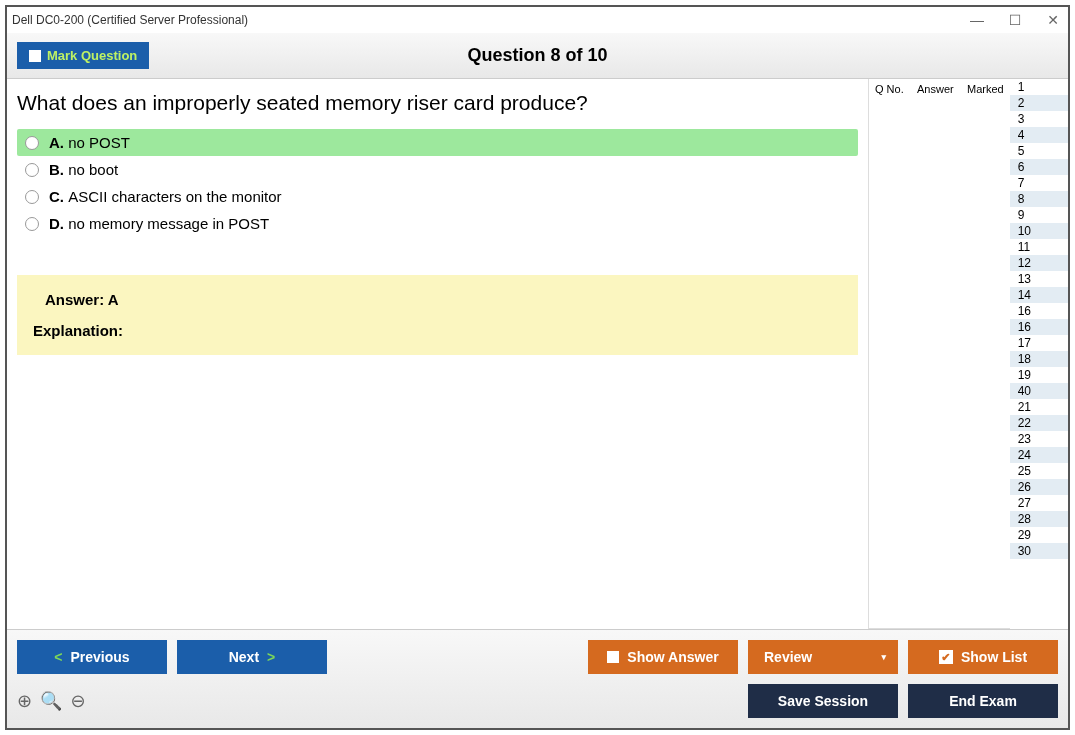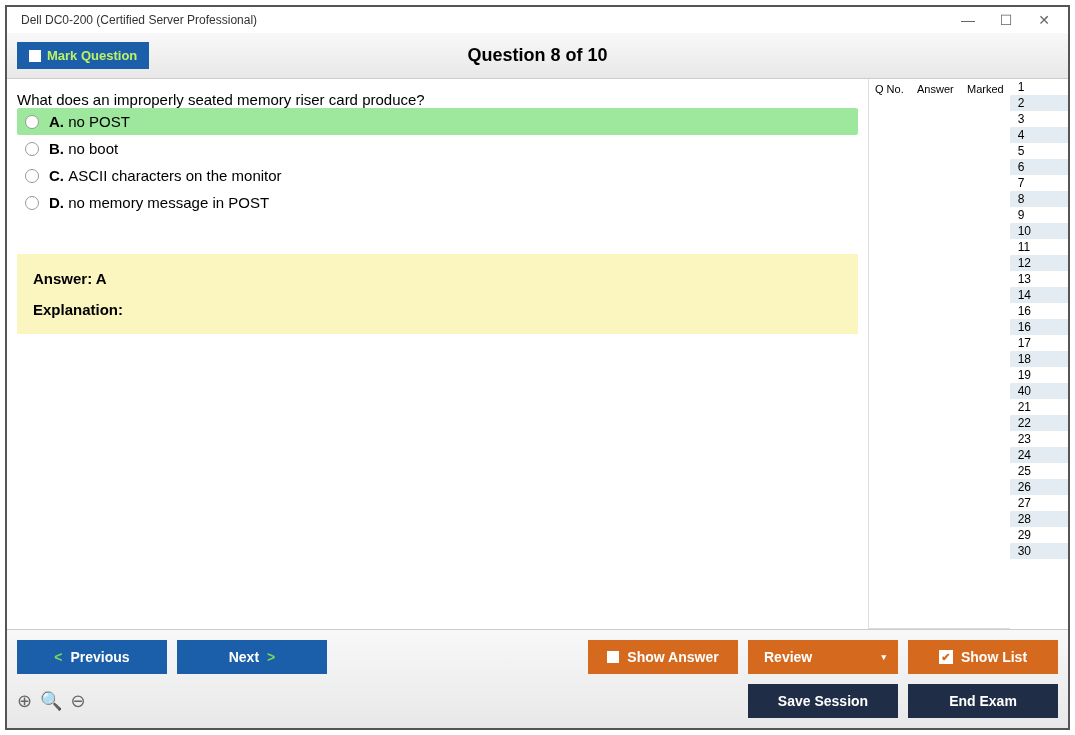--- a/index.html
+++ b/index.html
@@ -1,33 +1,33 @@
 <!DOCTYPE html>
 <html><head>
 <meta charset="utf-8">
 <style>
 * { box-sizing: border-box; margin: 0; padding: 0; font-family: Arial, sans-serif; }
 body { background: #fff; padding: 5px; }
 .window { border: 2px solid #555; width: 1065px; height: 725px; background: #fff; display: flex; flex-direction: column; }
-.titlebar { display: flex; justify-content: space-between; align-items: center; padding: 4px 14px; font-size: 12px; color: #333; height: 26px; }
+.titlebar { display: flex; justify-content: space-between; align-items: center; padding: 4px 5px; font-size: 12px; color: #333; height: 26px; }
 .titlebar-controls { display: flex; gap: 18px; color: #666; font-size: 14px; }
 .titlebar-controls span { width: 20px; text-align: center; cursor: default; }
 .header { background: linear-gradient(to bottom, #f8f8f8, #e8e8e8); height: 46px; display: flex; align-items: center; padding: 0 10px; position: relative; border-bottom: 1px solid #ccc; }
 .mark-btn { background: #1b5eaa; color: #bef264; border: none; padding: 6px 12px; font-size: 13px; font-weight: bold; display: flex; align-items: center; gap: 6px; cursor: pointer; }
 .checkbox-box { width: 12px; height: 12px; background: #fff; display: inline-block; }
 .question-title { position: absolute; left: 50%; transform: translateX(-50%); font-size: 18px; font-weight: bold; }
 .body { flex: 1; display: flex; overflow: hidden; }
 .main { flex: 1; padding: 12px 10px; }
-.question-text { font-size: 15px; }
+.question-text { font-size: 21px; margin-bottom: 14px; }
 .option { display: flex; align-items: center; padding: 5px 8px; font-size: 15px; gap: 10px; border-radius: 2px; }
 .option.highlighted { background: #9de89d; }
 .radio { width: 14px; height: 14px; border: 1.5px solid #999; border-radius: 50%; background: #fff; flex-shrink: 0; }
 .opt-label { font-weight: bold; }
 .answer-box { background: #fbf6c0; margin-top: 38px; padding: 16px; font-size: 15px; }
-.answer-box .ans { font-weight: bold; margin-bottom: 14px; }
+.answer-box .ans { font-weight: bold; margin-bottom: 14px; margin-left: 12px; }
 .answer-box .expl { font-weight: bold; }
 .sidebar { width: 200px; border-left: 1px solid #ddd; display: flex; }
 .list-header { display: flex; font-size: 11px; padding: 4px 6px; border-bottom: 1px solid #ddd; }
 .list-header .c1 { width: 42px; }
 .list-header .c2 { flex: 1; }
 .list-header .c3 { width: 50px; text-align: right; }
 .list-body { flex: 1; overflow-y: scroll; position: relative; }
 .list-row { font-size: 12px; padding: 1px 8px; }
 .list-row.even { background: #e3ecf3; }
 .footer { background: linear-gradient(to bottom, #f8f8f8, #e8e8e8); padding: 10px; border-top: 1px solid #ccc; }

